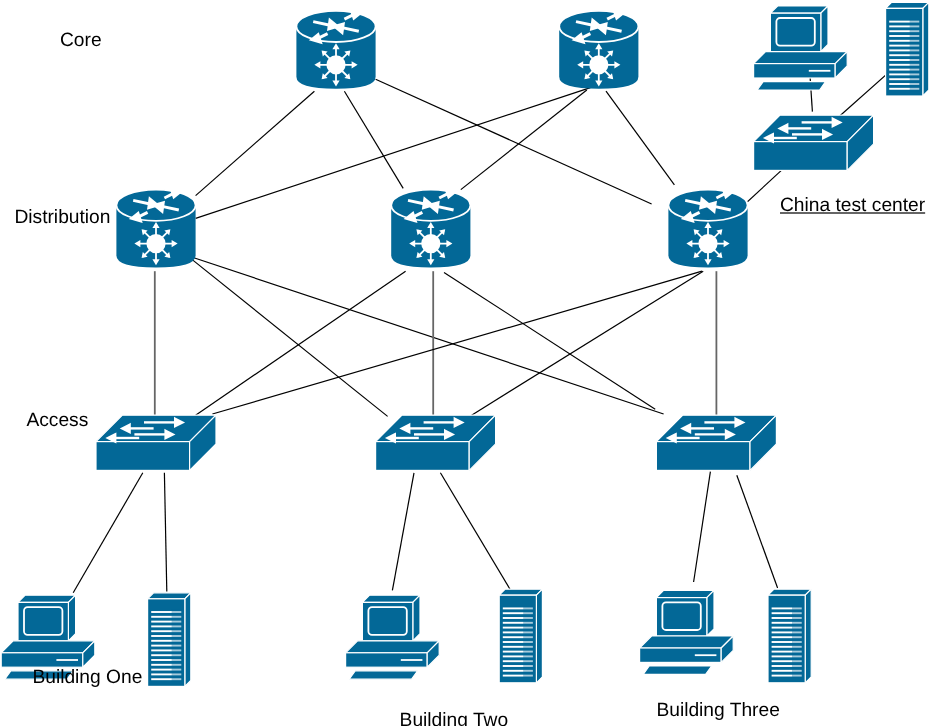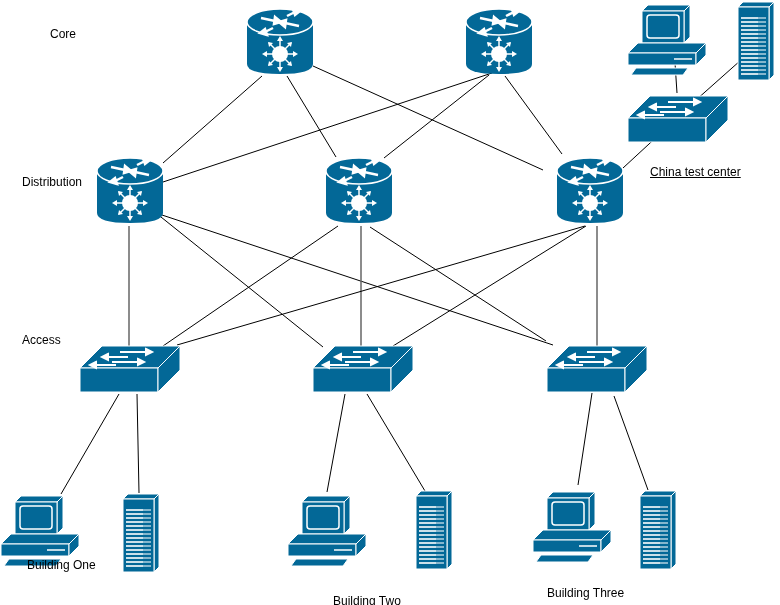--- a/index.html
+++ b/index.html
@@ -1,19 +1,19 @@
 <!DOCTYPE html>
 <html><head>
 <meta charset="utf-8">
 <style>
   html, body { margin: 0; padding: 0; background: #ffffff; }
   body { width: 780px; height: 605px; overflow: hidden; position: relative;
          font-family: "Liberation Sans", sans-serif; }
   #canvas { position: absolute; left: 0; top: 0; }
-  .lbl { position: absolute; font-size: 12px; color: #000; white-space: nowrap; line-height: 14px; }
+  .lbl { position: absolute; font-size: 16px; color: #000; white-space: nowrap; line-height: 14px; }
   .link { stroke: #000; stroke-width: 1; fill: none; }
   .link.gray { stroke: #666; stroke-width: 1.5; }
 </style>
 </head>
 <body>
 
 <svg id="canvas" width="780" height="605" viewBox="0 0 780 605">
   <defs>
 
     <g id="l3sw">
@@ -144,19 +144,19 @@
       <use href="#srv" x="416" y="490"></use>
       <use href="#pc" x="533" y="490"></use>
       <use href="#srv" x="640" y="490"></use>
       <use href="#sw" x="628" y="96"></use>
       <use href="#pc" x="628" y="3"></use>
       <use href="#srv" x="738" y="1"></use>
     </g>
 </svg>
 
 <div class="lbl" style="left:50px; top:27px;">Core</div>
-<div class="lbl" style="left:22px; top:175px;">Distribution</div>
-<div class="lbl" style="left:22px; top:333px;">Access</div>
+<div class="lbl" style="left:12px; top:175px;">Distribution</div>
+<div class="lbl" style="left:22px; top:344px;">Access</div>
 
 <div class="lbl" style="left:27px; top:558px;">Building One</div>
 <div class="lbl" style="left:333px; top:594px;">Building Two</div>
 <div class="lbl" style="left:547px; top:586px;">Building Three</div>
 <div class="lbl" style="left:650px; top:165px;text-decoration:underline;">China test center</div>
 
 </body></html>

